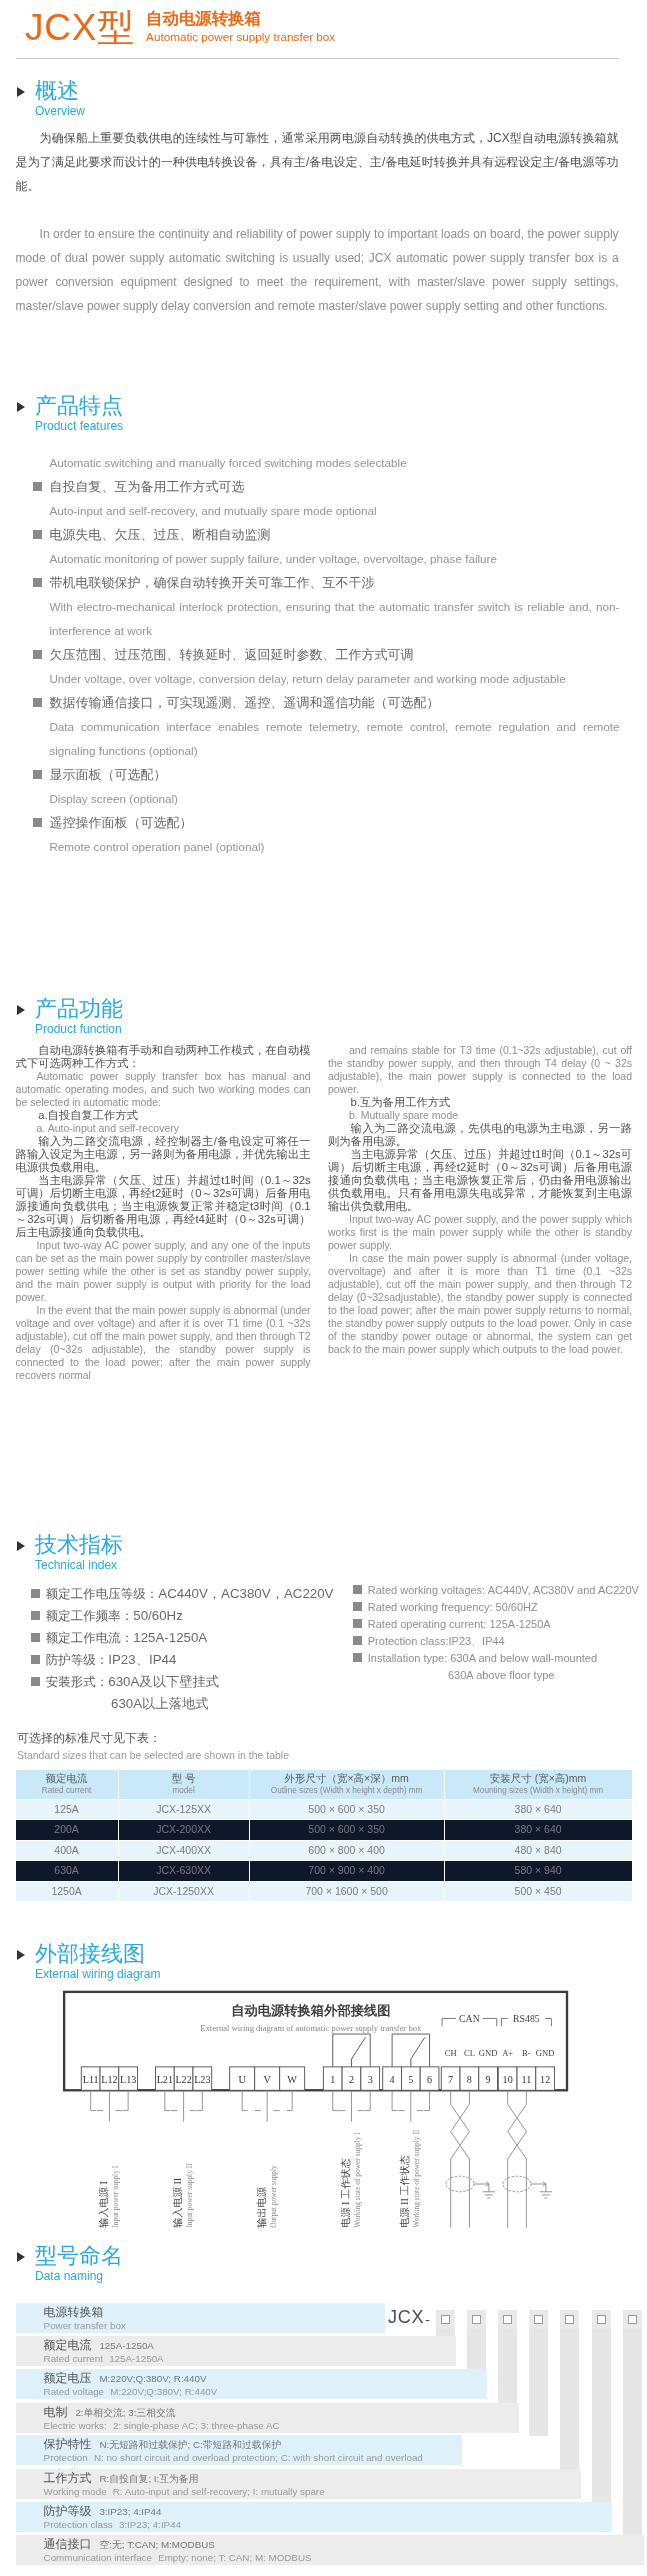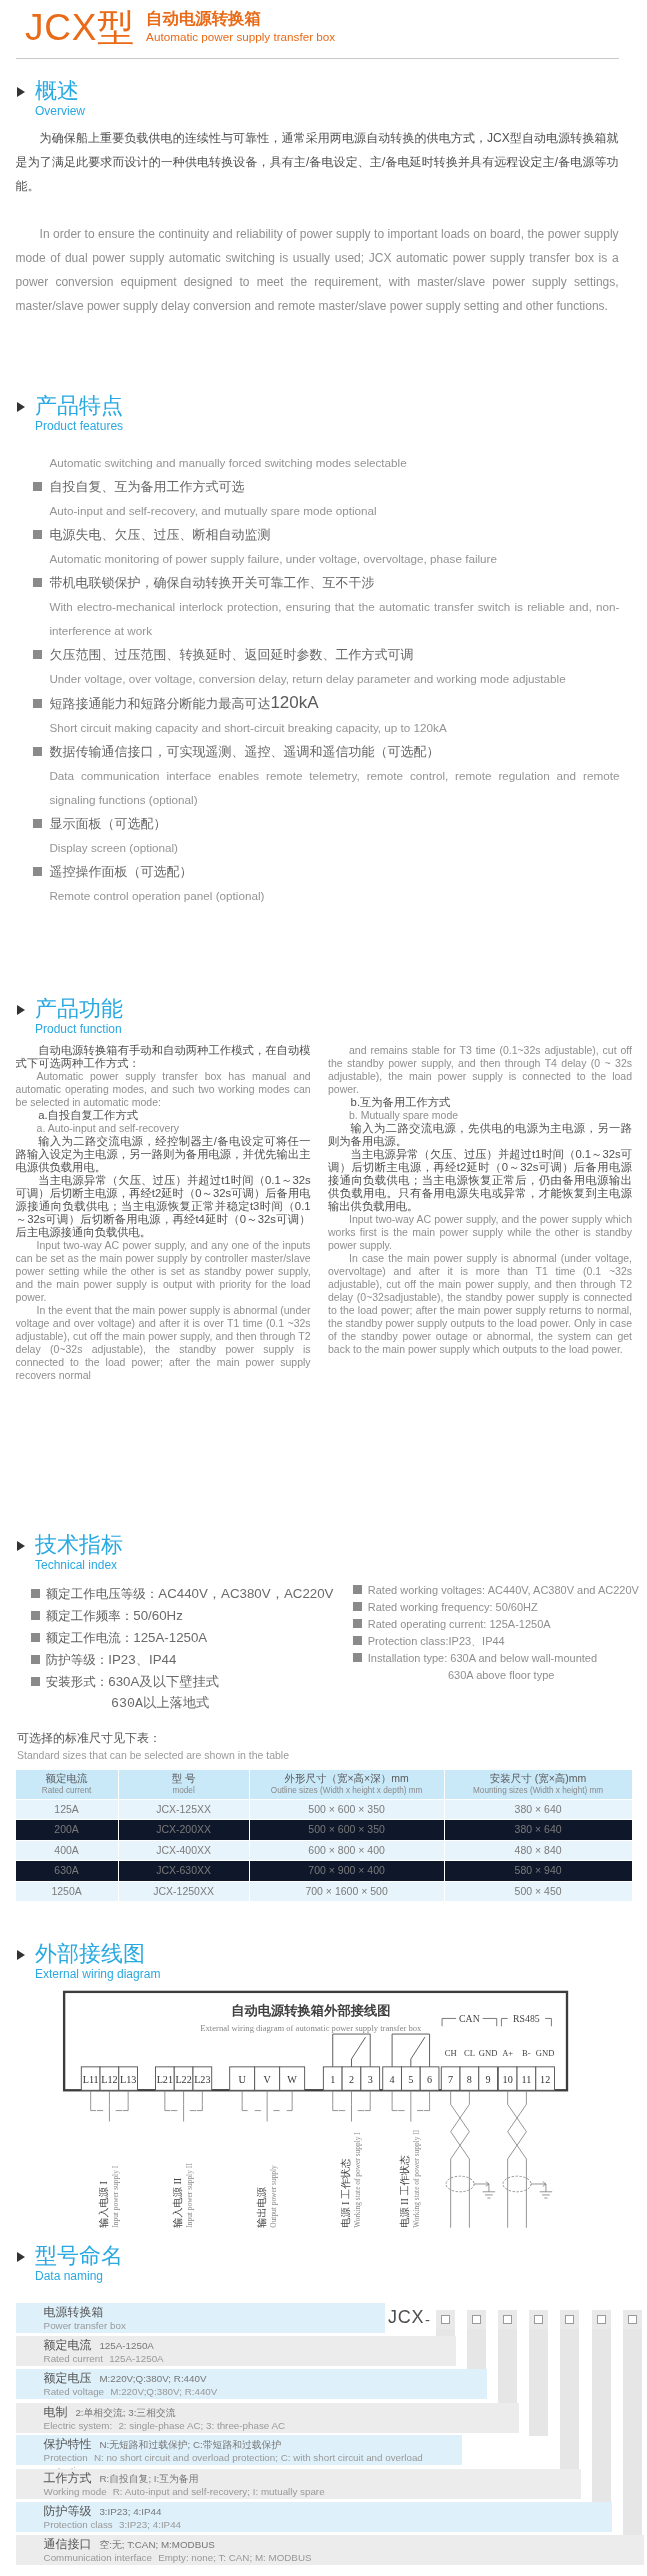--- a/index.html
+++ b/index.html
@@ -39,21 +39,21 @@
 
   
   .fncol{font-size:10.5px;line-height:13px;}
   .fncol p{margin:0;text-indent:2em;text-align:justify;}
   .fncol p.cn{color:#4f4f4f;font-size:11.3px;}
   .fncol p.en{color:#8f8f8f;}
 
   
   .ti-l .it{line-height:21px;font-size:12.5px;color:#5f5f5f;}
   .ti-l .val{font-size:13.3px;color:#6a6a6a;}
-  .ti-l .cont{padding-left:80px;font-family:Liberation Mono, monospace;}
+  .ti-l .cont{padding-left:80px;}
   .ti-r .it{line-height:17px;font-size:11px;color:#8f8f8f;}
   .ti-r .cont{padding-left:95px;}
   .sq2{display:inline-block;width:8.6px;height:8.6px;background:#8a8a8a;margin-right:6.2px;}
 
   
   .note-cn{left:17px;font-size:12px;color:#555;}
   .note-en{left:17px;font-size:10.5px;color:#9a9a9a;}
   .tbl{left:15.6px;width:617px;display:grid;grid-template-columns:103px 131px 195px 187px;}
   .th{background:#c9e8f8;text-align:center;padding:2.3px 0 3.1px 0;border-right:1.6px solid #fff;}
   .th .c{font-size:10.5px;color:#5a5a5a;line-height:13.3px;}
@@ -122,24 +122,20 @@
     <div class="feat-cn"><span class="sq"></span><span>电源失电、欠压、过压、断相自动监测</span></div>
     <div class="feat-en">Automatic monitoring of power supply failure, under voltage, overvoltage, phase failure</div>
   </div>
   <div>
     <div class="feat-cn"><span class="sq"></span><span>带机电联锁保护，确保自动转换开关可靠工作、互不干涉</span></div>
     <div class="feat-en">With electro-mechanical interlock protection, ensuring that the automatic transfer switch is reliable and, non-interference at work</div>
   </div>
   <div>
     <div class="feat-cn"><span class="sq"></span><span>欠压范围、过压范围、转换延时、返回延时参数、工作方式可调</span></div>
     <div class="feat-en">Under voltage, over voltage, conversion delay, return delay parameter and working mode adjustable</div>
-  </div>
-  <div>
-    <div class="feat-cn"><span class="sq"></span><span>短路接通能力和短路分断能力最高可达</span><span class="big">120kA</span></div>
-    <div class="feat-en">Short circuit making capacity and short-circuit breaking capacity, up to 120kA</div>
   </div>
   <div>
     <div class="feat-cn"><span class="sq"></span><span>数据传输通信接口，可实现遥测、遥控、遥调和遥信功能（可选配）</span></div>
     <div class="feat-en">Data communication interface enables remote telemetry, remote control, remote regulation and remote signaling functions (optional)</div>
   </div>
   <div>
     <div class="feat-cn"><span class="sq"></span><span>显示面板（可选配）</span></div>
     <div class="feat-en">Display screen (optional)</div>
   </div>
   <div>
@@ -384,21 +380,21 @@
 <div class="abs mn-row mn-gray" style="top:2336px;width:440px;">
   <div class="mn-cn"><span>额定电流</span><span class="det">125A-1250A</span></div>
   <div class="mn-en"><span>Rated current</span><span class="det">125A-1250A</span></div>
 </div>
 <div class="abs mn-row mn-blue" style="top:2369px;width:471px;">
   <div class="mn-cn"><span>额定电压</span><span class="det">M:220V;Q:380V; R:440V</span></div>
   <div class="mn-en"><span>Rated voltage</span><span class="det">M:220V;Q:380V; R:440V</span></div>
 </div>
 <div class="abs mn-row mn-gray" style="top:2403px;width:503px;">
   <div class="mn-cn"><span>电制</span><span class="det">2:单相交流; 3:三相交流</span></div>
-  <div class="mn-en"><span>Electric system:</span><span class="det">2: single-phase AC; 3: three-phase AC</span></div>
+  <div class="mn-en"><span>Electric works:</span><span class="det">2: single-phase AC; 3: three-phase AC</span></div>
 </div>
 <div class="abs mn-row mn-blue" style="top:2435px;width:446px;">
   <div class="mn-cn"><span>保护特性</span><span class="det">N:无短路和过载保护; C:带短路和过载保护</span></div>
   <div class="mn-en"><span>Protection</span><span class="det">N: no short circuit and overload protection; C: with short circuit and overload protection</span></div>
 </div>
 <div class="abs mn-row mn-gray" style="top:2469px;width:565px;">
   <div class="mn-cn"><span>工作方式</span><span class="det">R:自投自复; I:互为备用</span></div>
   <div class="mn-en"><span>Working mode</span><span class="det">R: Auto-input and self-recovery; I: mutually spare</span></div>
 </div>
 <div class="abs mn-row mn-blue" style="top:2502px;width:596px;">

